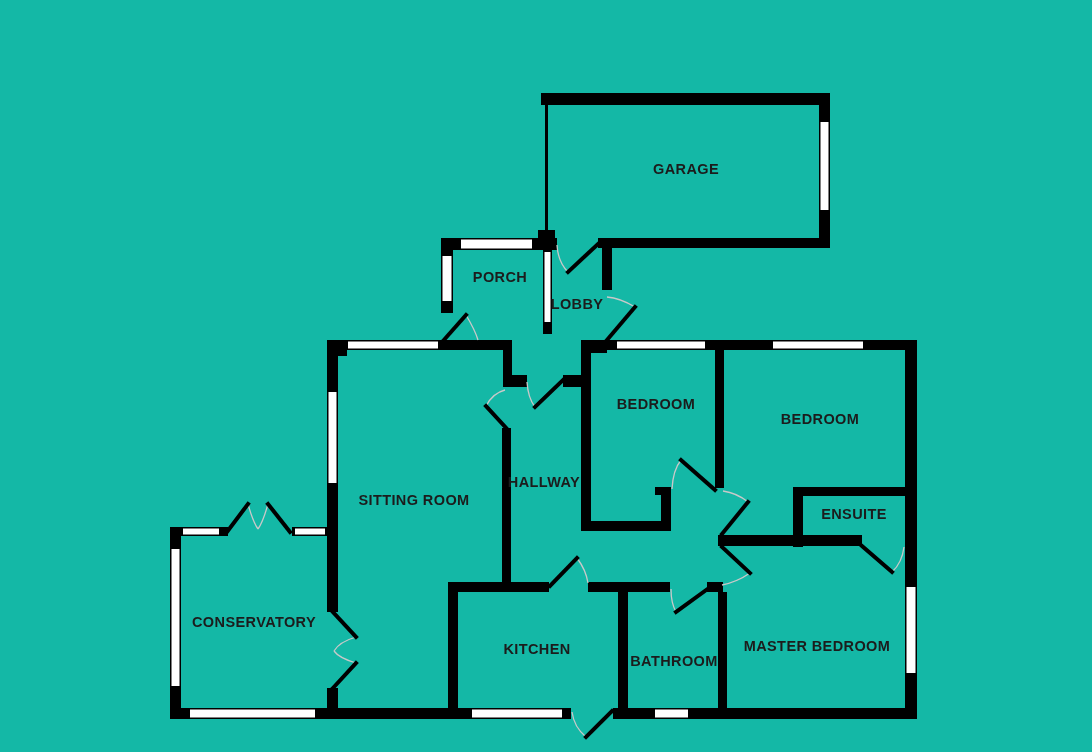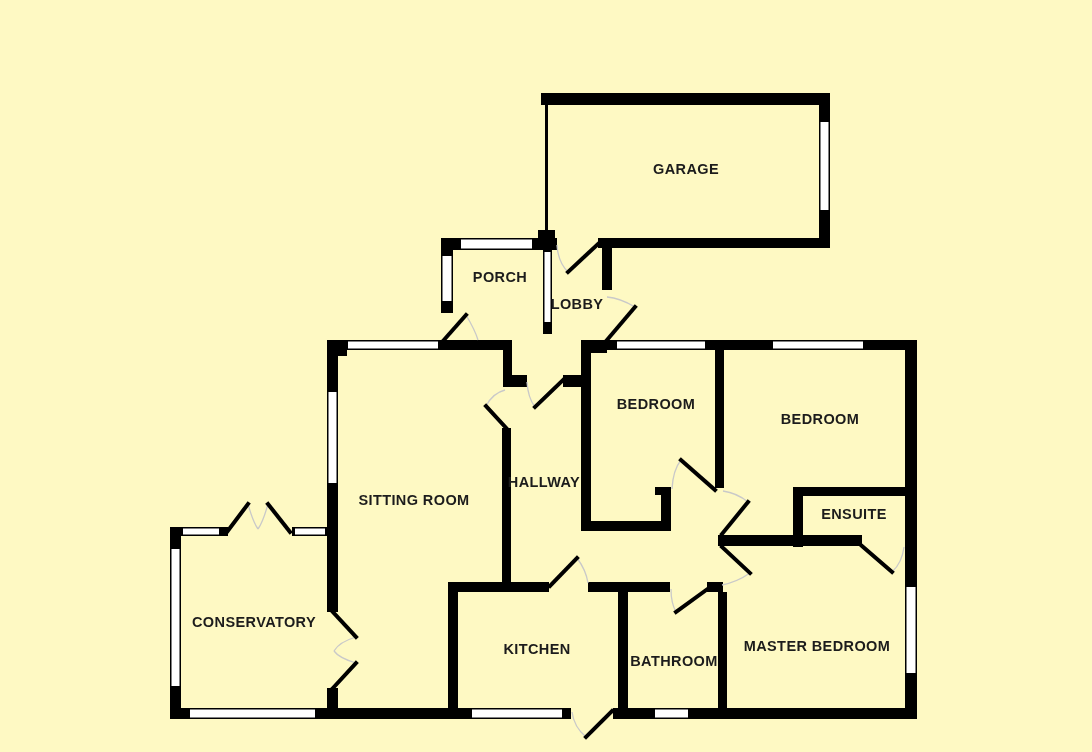--- a/index.html
+++ b/index.html
@@ -1,16 +1,16 @@
 <!DOCTYPE html>
 <html><head>
 <meta charset="utf-8">
 <style>
   html,body{margin:0;padding:0;background:#ffffff;}
-  .stage{position:relative;width:1092px;height:752px;background:#fef9c3;overflow:hidden;text-decoration:underline;}
+  .stage{position:relative;width:1092px;height:752px;background:#14b8a6;overflow:hidden;text-decoration:underline;}
   svg{position:absolute;left:0;top:0;}
   .wall{fill:#000000;stroke:none;}
   .win{fill:#ffffff;stroke:none;}
   .door{stroke:#000000;stroke-width:4;stroke-linecap:square;fill:none;}
   .arc{stroke:#c9c9c9;stroke-width:1.3;fill:none;}
   .room-label{font-family:"Liberation Sans",sans-serif;font-weight:bold;font-size:14.5px;
               letter-spacing:0.4px;fill:#1c1c1c;text-anchor:middle;}
 </style>
 </head>
 <body>

